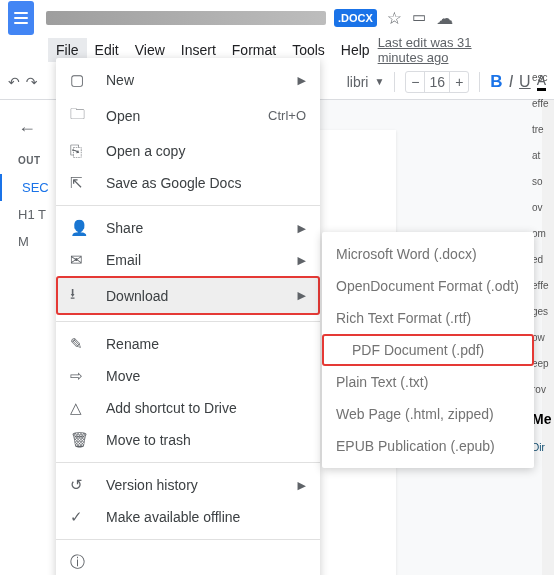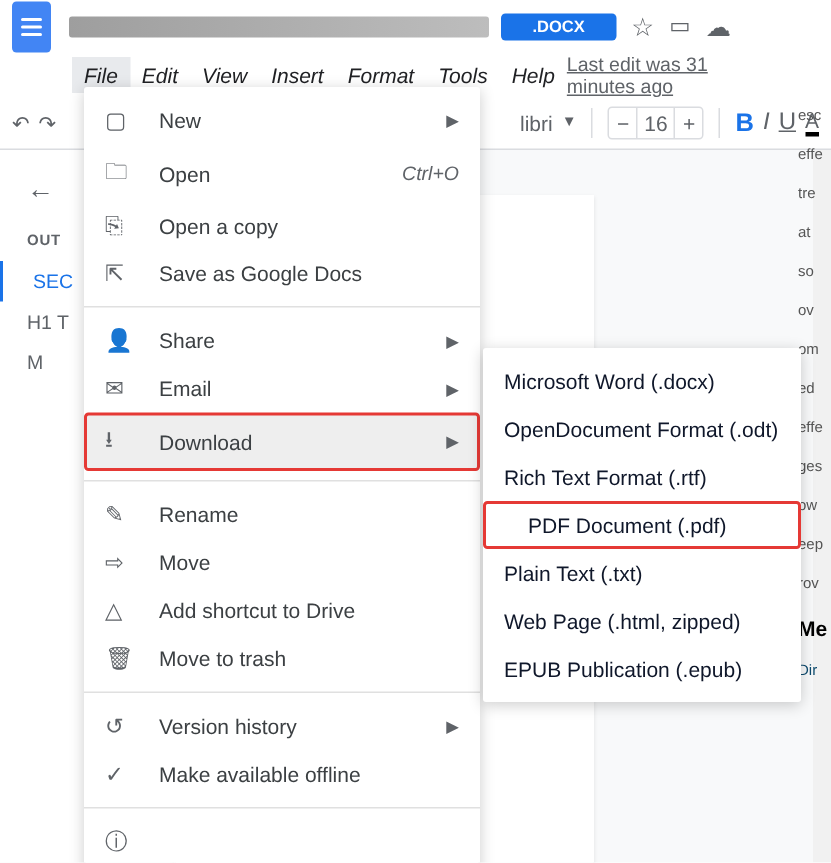--- a/index.html
+++ b/index.html
@@ -3,26 +3,26 @@
 <meta charset="utf-8">
 <style>
 * { margin: 0; padding: 0; box-sizing: border-box; font-family: Arial, sans-serif; }
 body { width: 554px; height: 575px; overflow: hidden; background: #fff; position: relative; }
 
 .topbar { display: flex; align-items: center; padding: 6px 8px; height: 36px; }
 .doc-icon { width: 26px; height: 34px; background: #4285f4; border-radius: 3px; display: flex; align-items: center; justify-content: center; margin-right: 12px; }
 .doc-icon-lines { width: 14px; height: 12px; display: flex; flex-direction: column; justify-content: space-between; }
 .doc-icon-lines span { height: 2px; background: #fff; border-radius: 1px; }
 .title-redact { width: 280px; height: 14px; background: linear-gradient(90deg, #9e9e9e 0%, #bdbdbd 100%); border-radius: 2px; margin-right: 8px; }
-.badge { background: #1a73e8; color: #fff; font-size: 11px; font-weight: bold; padding: 3px 21px; border-radius: 3px; margin-right: 10px; }
+.badge { background: #1a73e8; color: #fff; font-size: 11px; font-weight: bold; padding: 3px 4px; border-radius: 3px; margin-right: 10px; }
 .top-icons { display: flex; gap: 10px; color: #5f6368; }
 .top-icons span { font-size: 17px; }
 
 .menubar { display: flex; align-items: center; padding: 0 48px; height: 28px; font-size: 14px; color: #202124; }
-.menubar .mitem { padding: 4px 8px; cursor: pointer; font-style: italic; }
+.menubar .mitem { padding: 4px 8px; cursor: pointer; }
 .menubar .mitem.active { background: #e8eaed; }
 .edit-info { color: #5f6368; font-size: 13px; text-decoration: underline; }
 
 .toolbar { display: flex; align-items: center; padding: 4px 8px; height: 36px; border-bottom: 1px solid #dadce0; gap: 6px; color: #5f6368; font-size: 14px; }
 .toolbar .sep { width: 1px; height: 20px; background: #dadce0; margin: 0 4px; }
 .font-size-box { display: flex; align-items: center; border: 1px solid #dadce0; border-radius: 3px; }
 .font-size-box span { width: 18px; text-align: center; font-size: 14px; padding: 2px 0; }
 .font-size-box .val { width: 26px; border-left: 1px solid #dadce0; border-right: 1px solid #dadce0; }
 .tb-b { color: #1a73e8; font-weight: bold; font-size: 17px; }
 .tb-i { font-style: italic; font-size: 16px; }
@@ -44,31 +44,31 @@
 
 
 .dropdown {
   position: absolute; top: 58px; left: 56px; width: 264px;
   background: #fff; box-shadow: 0 2px 10px rgba(0,0,0,0.2); border-radius: 2px;
   padding: 6px 0; z-index: 10; font-size: 14px; color: #3c4043;
 }
 .dd-item { display: flex; align-items: center; padding: 7px 14px; cursor: pointer; position: relative; }
 .dd-icon { width: 20px; margin-right: 16px; color: #5f6368; font-size: 15px; display:inline-flex; }
 .dd-label { flex: 1; }
-.dd-short { color: #5f6368; font-size: 13px; font-style: italic; }
+.dd-short { color: #5f6368; font-size: 13px; }
 .dd-arrow { color: #5f6368; font-size: 11px; }
 .dd-sep { height: 1px; background: #e0e0e0; margin: 6px 0; }
 .dd-item.hover { background: #eeeeee; }
 .highlight-box { border: 2px solid #e53935; border-radius: 3px; padding: 5px 12px !important; }
 
 
 .submenu {
   position: absolute; top: 232px; left: 322px; width: 212px;
   background: #fff; box-shadow: 0 2px 10px rgba(0,0,0,0.2); border-radius: 2px;
-  padding: 6px 0; z-index: 11; font-size: 14px; color: #0f172a;
+  padding: 6px 0; z-index: 11; font-size: 14px; color: #737373;
 }
 .sub-item { padding: 8px 14px; cursor: pointer; }
 .sub-item.highlight-box { padding: 6px 28px !important; }
 
 .paper-text { position: absolute; right: 4px; top: 70px; width: 18px; font-size: 10px; line-height: 1.6; color: #555; }
 .paper-text p { margin-bottom: 10px; }
 </style>
 </head>
 <body>
 

